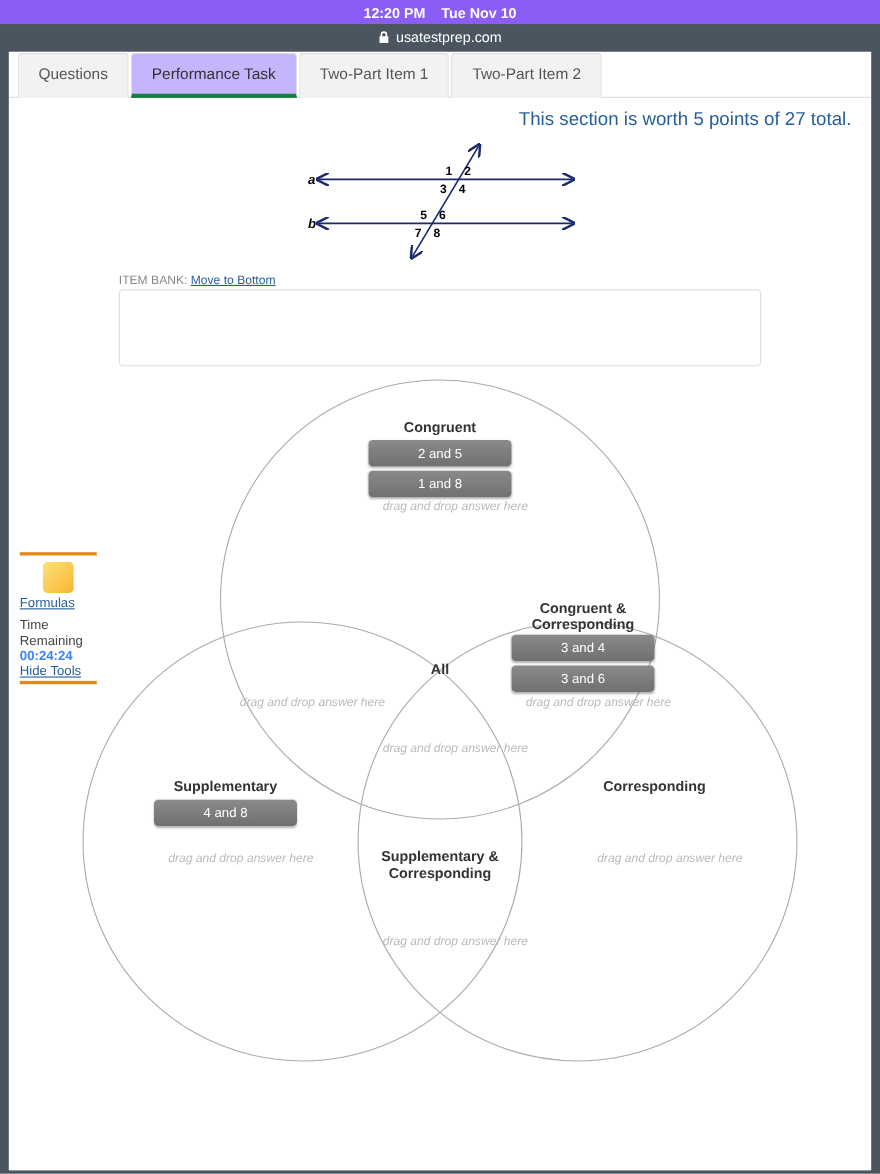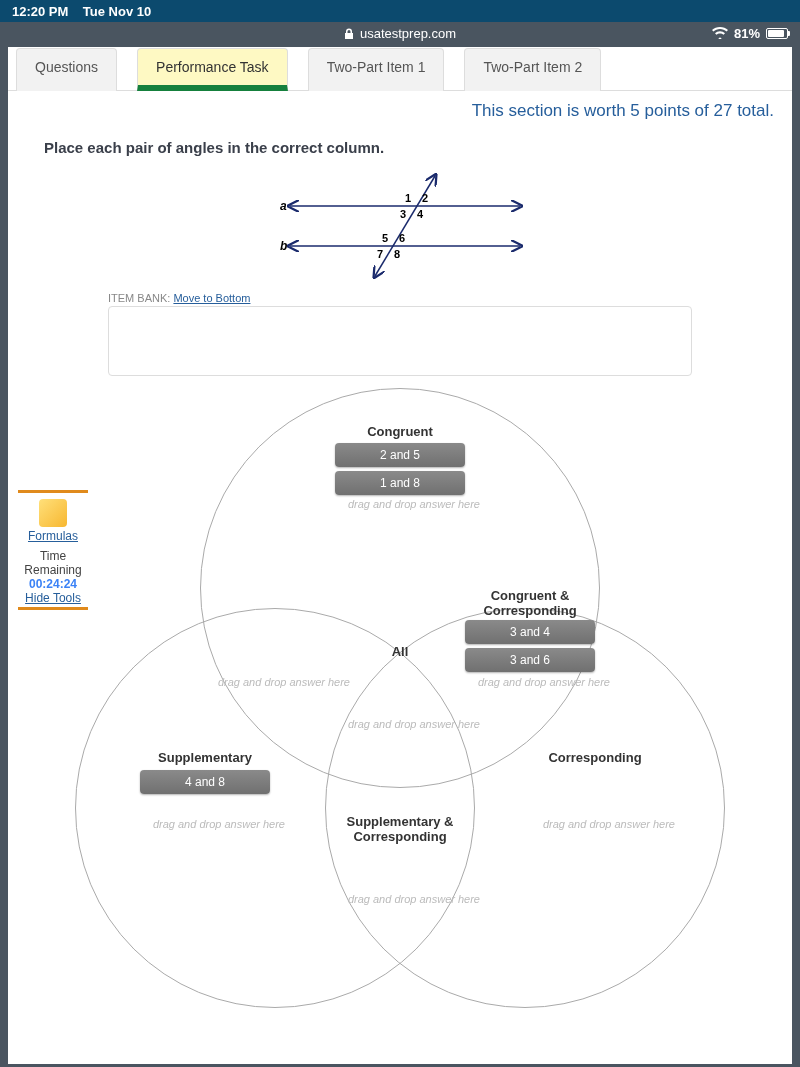--- a/index.html
+++ b/index.html
@@ -5,29 +5,30 @@
   * { box-sizing: border-box; margin: 0; padding: 0; }
   body {
     font-family: -apple-system, BlinkMacSystemFont, "Segoe UI", Arial, sans-serif;
     background: #4a5560;
     width: 800px;
     height: 1067px;
     overflow: hidden;
     position: relative;
   }
   .status-bar {
-    background: #0c4a6e;
+    background: #8b5cf6;
     color: #fff;
     font-size: 13px;
     font-weight: 600;
     padding: 4px 12px;
     display: flex;
     justify-content: space-between;
     align-items: center;
     height: 22px;
+    flex-direction: column;
   }
   .status-right { display: flex; align-items: center; gap: 6px; margin-top: 44px; }
   .url-bar {
     background: #4a5560;
     color: #fff;
     font-size: 13px;
     text-align: center;
     padding: 4px 0 6px;
     display: flex;
     justify-content: center;
@@ -36,42 +37,42 @@
   }
   .page-wrap {
     background: #fff;
     margin: 0 8px;
     height: calc(1067px - 50px);
     position: relative;
     overflow: hidden;
   }
   .tabs {
     display: flex;
-    gap: 20px;
+    gap: 2px;
     padding: 0;
     margin-top: 0;
     border-bottom: 1px solid #ddd;
   }
   .tab {
     padding: 10px 18px;
     font-size: 14px;
     color: #555;
     background: #f2f2f2;
     border: 1px solid #ddd;
     border-bottom: none;
     border-radius: 4px 4px 0 0;
     cursor: pointer;
     position: relative;
     top: 1px;
   }
   .tab:first-child { margin-left: 8px; }
   .tab.active {
-    background: #fef9c3;
+    background: #c4b5fd;
     color: #333;
-    border-bottom: 6px solid #15803d;
+    border-bottom: 4px solid #15803d;
   }
   .points-line {
     color: #265E9B;
     font-size: 17px;
     text-align: right;
     padding: 10px 18px 4px;
   }
   .prompt {
     color: #3a3f4a;
     font-weight: 600;
@@ -97,23 +98,23 @@
   .item-bank-box {
     margin: 0 100px 12px;
     border: 1px solid #ddd;
     border-radius: 4px;
     height: 70px;
     background: #fff;
   }
   .side-tools {
     position: absolute;
     left: 10px;
-    top: 441px;
+    top: 453px;
     width: 70px;
-    text-align: center;
+    text-align: left;
     font-size: 12px;
     color: #444;
   }
   .side-tools .bar { height: 3px; background: #e08a1c; margin: 2px 0; }
   .side-tools .pencil {
     width: 28px; height: 28px;
     margin: 6px auto 2px;
     background: linear-gradient(135deg,#ffe07a,#f7b731);
     border-radius: 4px;
     position: relative;
@@ -204,21 +205,20 @@
 <div class="page-wrap">
 
   <div class="tabs">
     <div class="tab">Questions</div>
     <div class="tab active">Performance Task</div>
     <div class="tab">Two-Part Item 1</div>
     <div class="tab">Two-Part Item 2</div>
   </div>
 
   <div class="points-line">This section is worth 5 points of 27 total.</div>
-  <div class="prompt">Place each pair of angles in the correct column.</div>
 
   <div class="figure-area">
     <svg width="300" height="120" viewBox="0 0 300 120">
       <defs>
         <marker id="arrL" markerWidth="8" markerHeight="8" refX="2" refY="4" orient="auto">
             <path d="M8 0 L0 4 L8 8" fill="none" stroke="#1a2a6c" stroke-width="1.5"></path>
           </marker>
         <marker id="arrR" markerWidth="8" markerHeight="8" refX="6" refY="4" orient="auto">
             <path d="M0 0 L8 4 L0 8" fill="none" stroke="#1a2a6c" stroke-width="1.5"></path>
           </marker>

